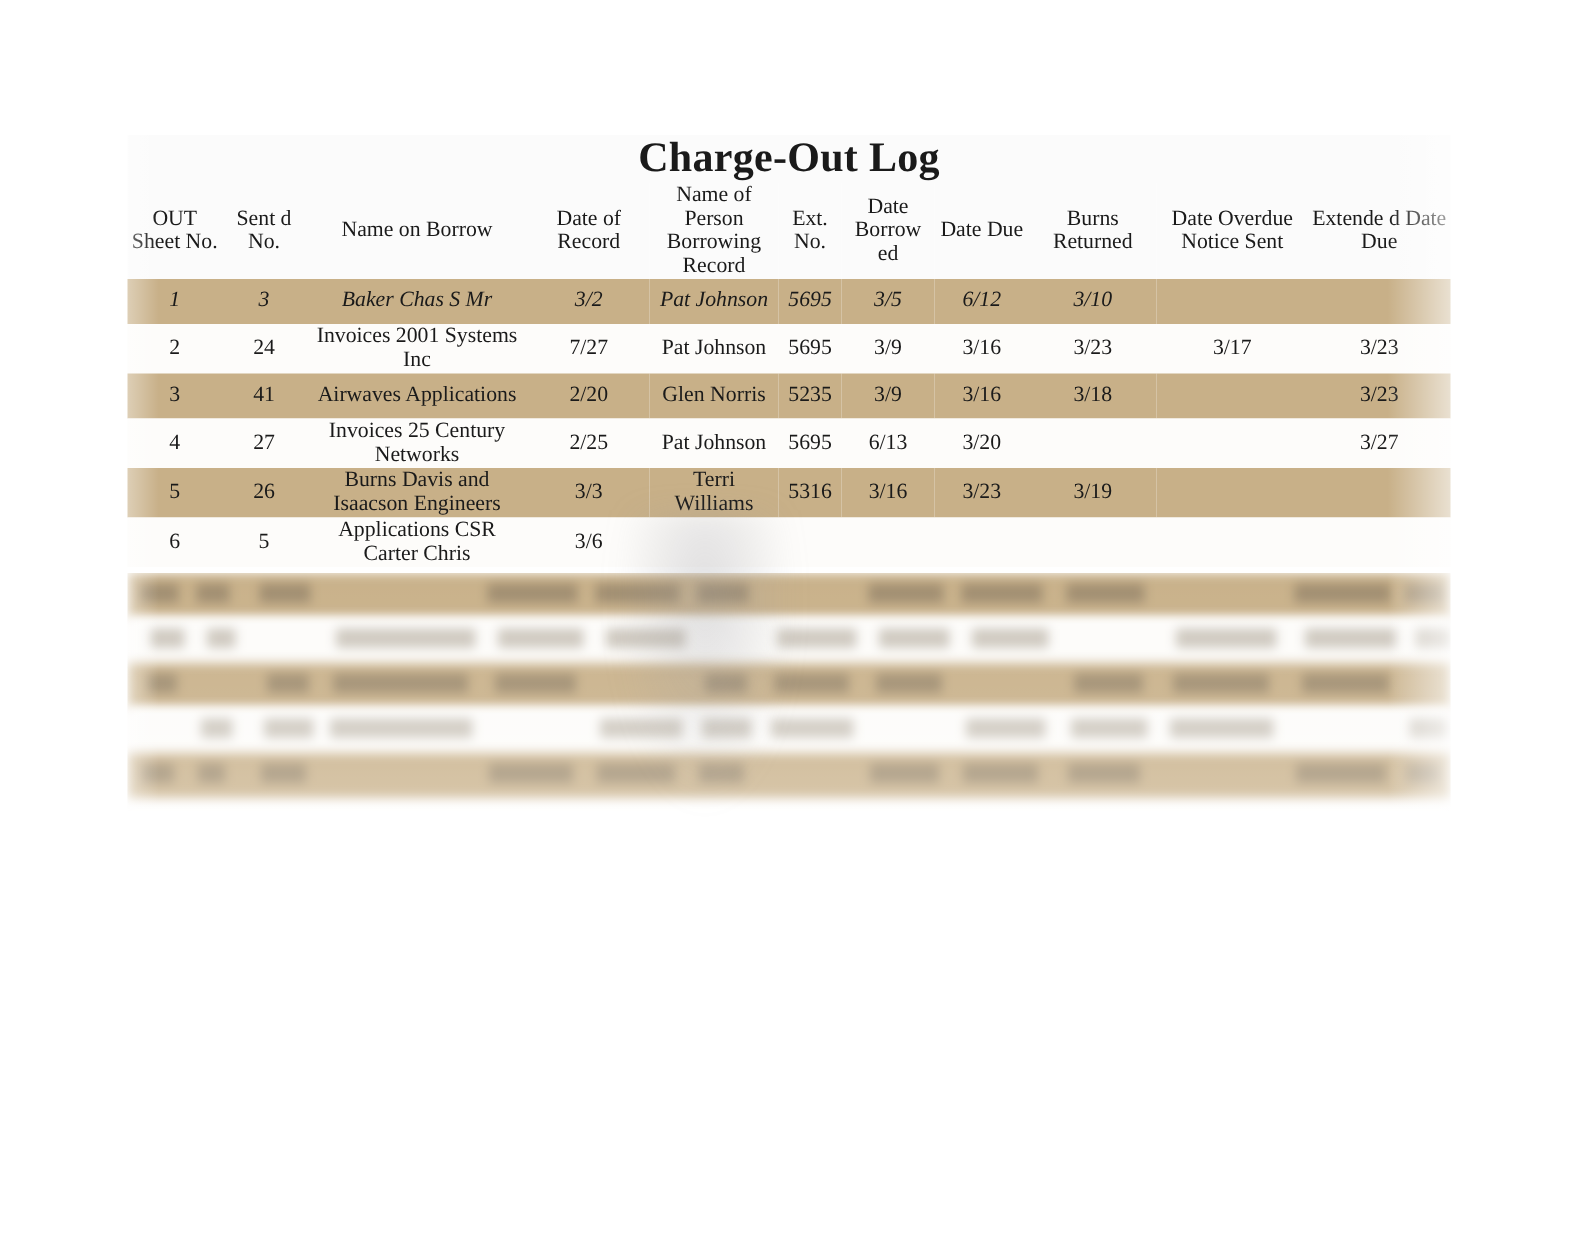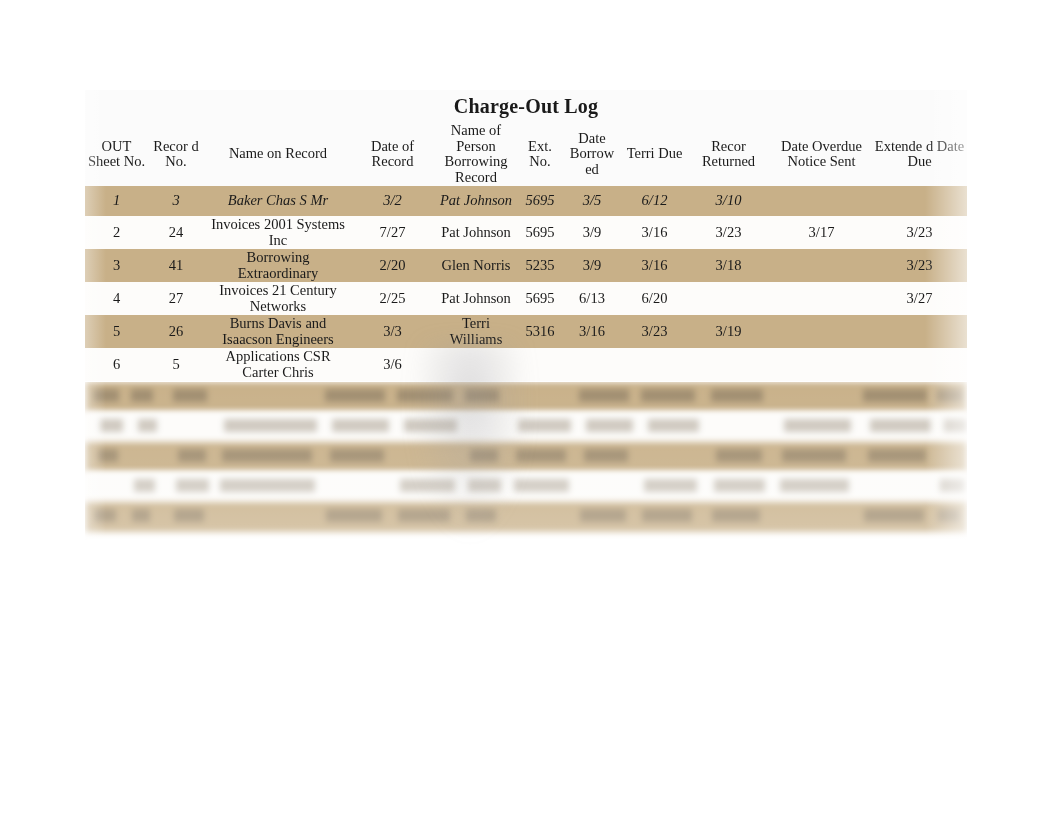--- a/index.html
+++ b/index.html
@@ -26,21 +26,21 @@
 
   .title-wrap {
     position: absolute;
     left: 0; top: 0;
     width: 882px;
     height: 32px;
     text-align: center;
     background: #fbfbfb;
   }
   .title {
-    font-size: 20px;
+    font-size: 28px;
     font-weight: bold;
     letter-spacing: 0.2px;
     line-height: 32px;
     white-space: nowrap;
   }
 
   table.log {
     position: absolute;
     left: 0;
     top: 32px;
@@ -156,28 +156,28 @@
         <col class="c5">
       <col class="c6">
         <col class="c7">
         <col class="c8">
         <col class="c9">
         <col class="c10">
     </colgroup>
     <thead>
       <tr>
         <th>OUT Sheet No.</th>
-        <th>Recor d No.</th>
-        <th>Name on Record</th>
+        <th>Sent d No.</th>
+        <th>Name on Borrow</th>
         <th>Date of Record</th>
         <th>Name of Person Borrowing Record</th>
         <th>Ext. No.</th>
         <th>Date Borrow ed</th>
-        <th>Terri Due</th>
-        <th>Recor Returned</th>
+        <th>Date Due</th>
+        <th>Burns Returned</th>
         <th>Date Overdue Notice Sent</th>
         <th>Extende d Date Due</th>
       </tr>
     </thead>
     <tbody id="log-body">
         <tr class="tan italic">
           <td>1</td>
           <td>3</td>
           <td class="name">Baker Chas S Mr</td>
           <td>3/2</td>
@@ -198,39 +198,39 @@
           <td>5695</td>
           <td>3/9</td>
           <td>3/16</td>
           <td>3/23</td>
           <td>3/17</td>
           <td>3/23</td>
         </tr>
         <tr class="tan">
           <td>3</td>
           <td>41</td>
-          <td class="name">Borrowing Extraordinary</td>
+          <td class="name">Airwaves Applications</td>
           <td>2/20</td>
           <td class="lname">Glen Norris</td>
           <td>5235</td>
           <td>3/9</td>
           <td>3/16</td>
           <td>3/18</td>
           <td></td>
           <td>3/23</td>
         </tr>
         <tr class="white">
           <td>4</td>
           <td>27</td>
-          <td class="name">Invoices 21 Century Networks</td>
+          <td class="name">Invoices 25 Century Networks</td>
           <td>2/25</td>
           <td class="lname">Pat Johnson</td>
           <td>5695</td>
           <td>6/13</td>
-          <td>6/20</td>
+          <td>3/20</td>
           <td></td>
           <td></td>
           <td>3/27</td>
         </tr>
         <tr class="tan">
           <td>5</td>
           <td>26</td>
           <td class="name">Burns Davis and Isaacson Engineers</td>
           <td>3/3</td>
           <td class="lname">Terri Williams</td>

